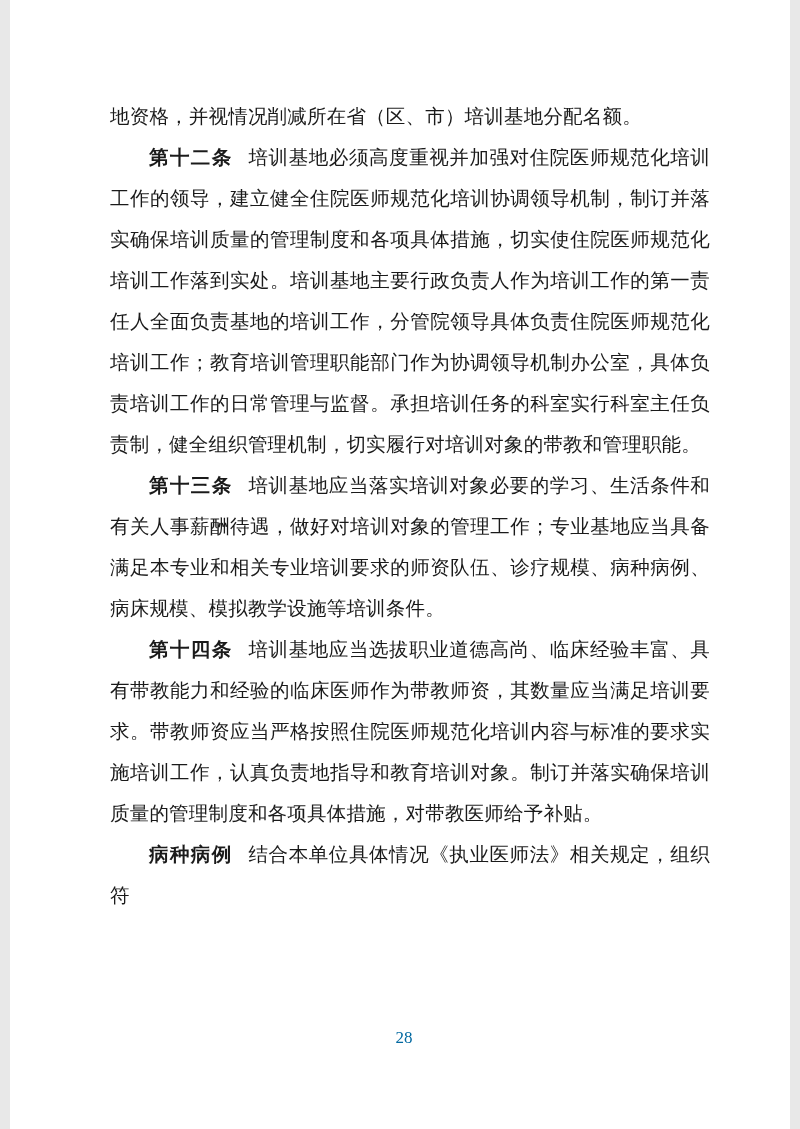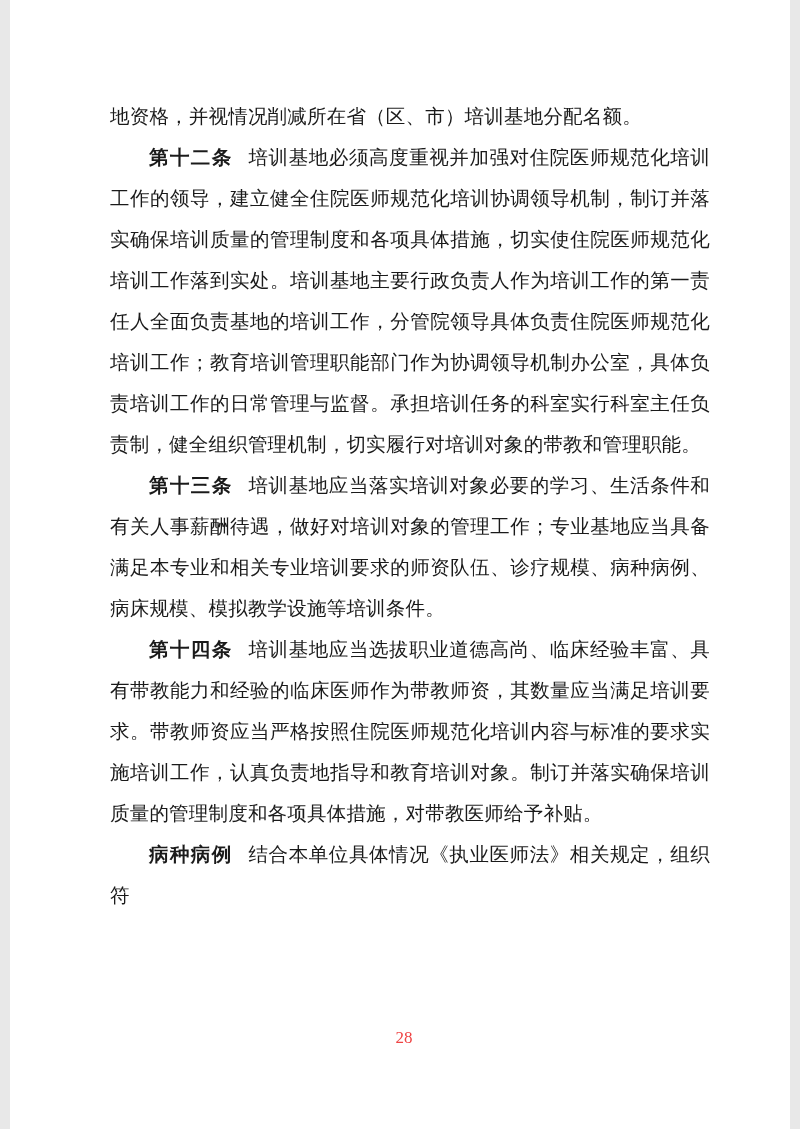--- a/index.html
+++ b/index.html
@@ -45,21 +45,21 @@
     display: inline-block;
     width: 0.8em;
   }
   .page-number {
     position: absolute;
     left: 8px;
     right: 0;
     top: 1028px;
     text-align: center;
     font-size: 17px;
-    color: #ef4444;
+    color: #0369a1;
     font-family: "Liberation Serif", "DejaVu Serif", serif;
   }
 </style>
 </head>
 <body>
 
 <div class="page">
   <div class="content">
 
     <p class="body-text">

